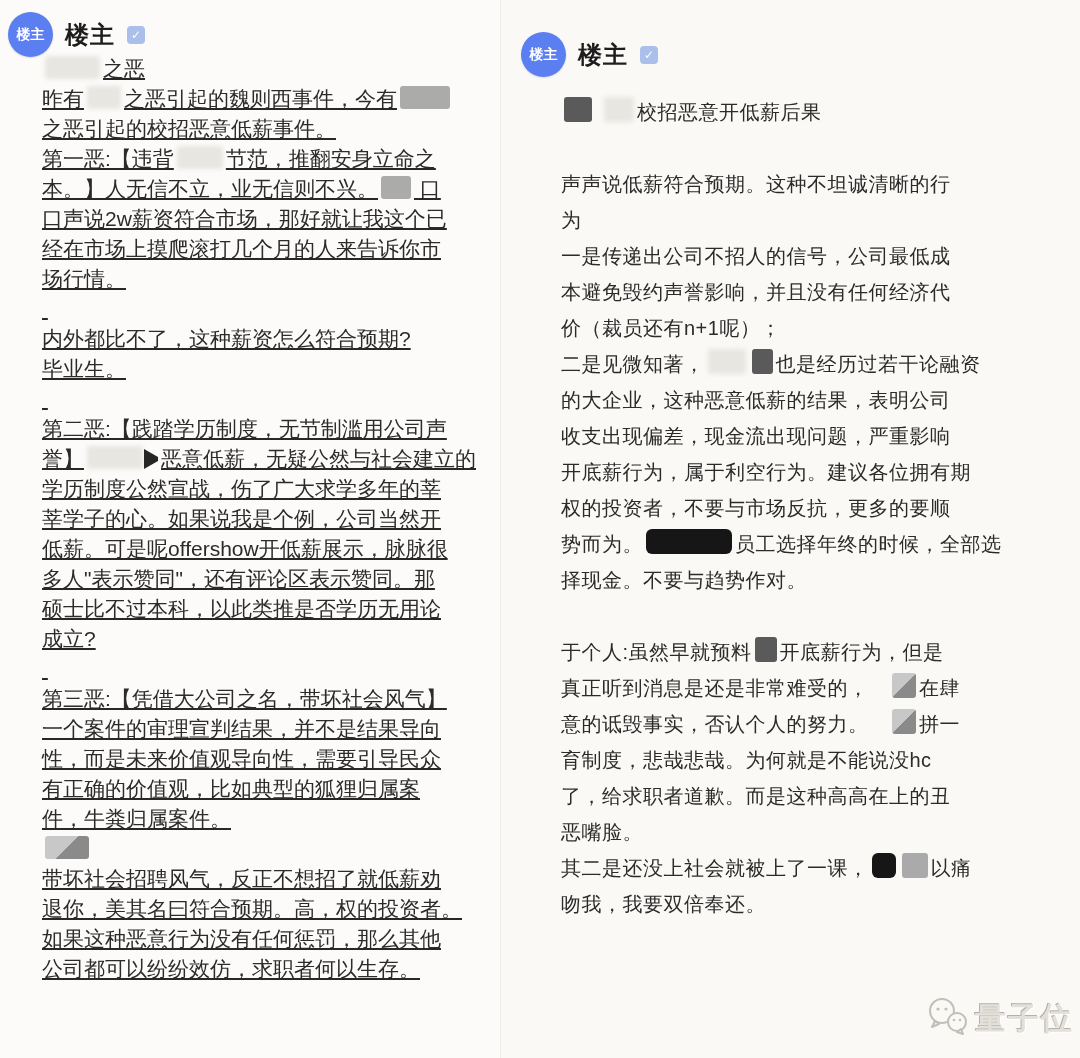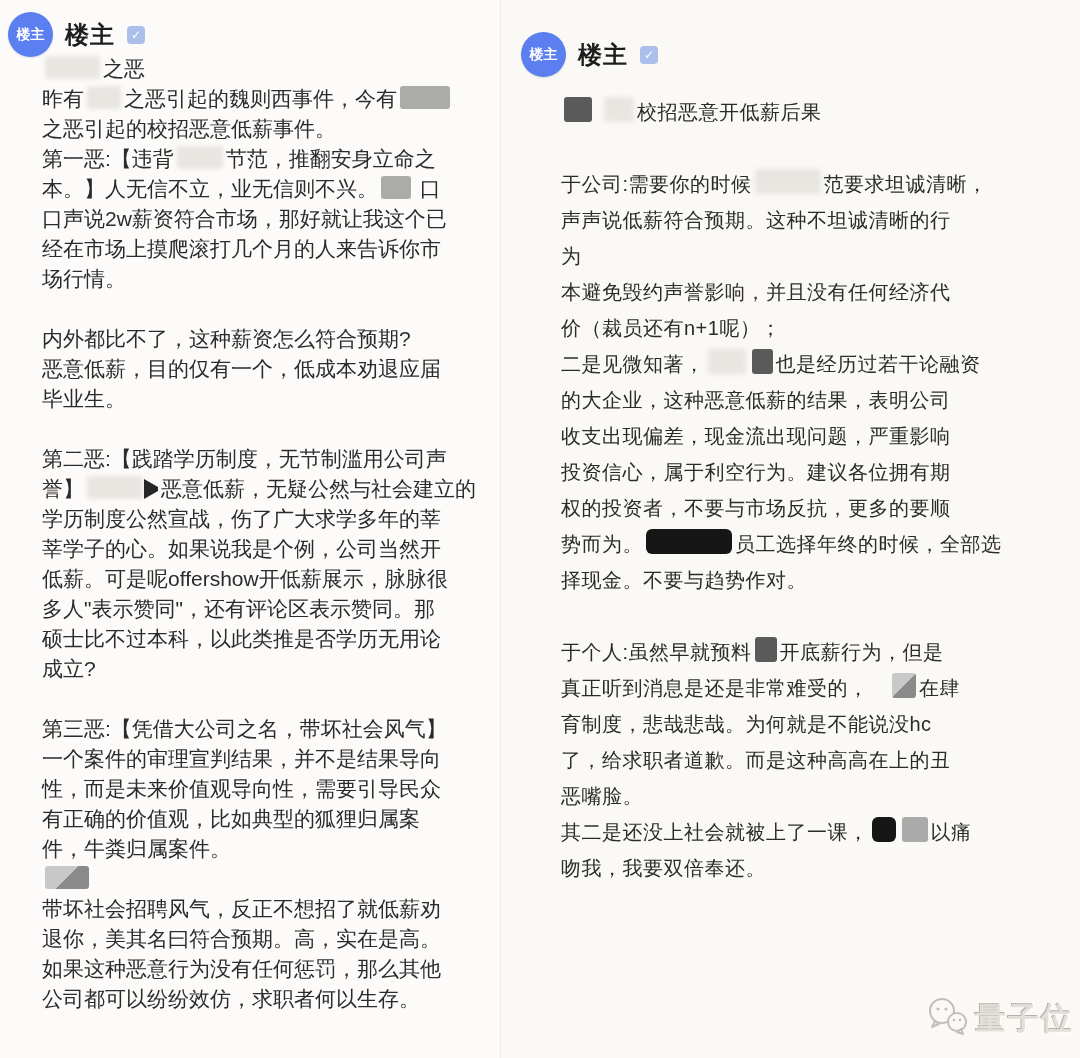--- a/index.html
+++ b/index.html
@@ -25,21 +25,21 @@
   }
   .author { font-size:24px; font-weight:700; color:#1d1d1d; letter-spacing:1px; }
   .badge {
     width:18px; height:18px; border-radius:4px;
     background:#aac0ea; color:#ffffff;
     display:flex; align-items:center; justify-content:center;
     font-size:12px; font-weight:700;
   }
 
   .post-body { position:absolute; left:0; right:0; }
-  .post-left  .post-body { top:54px; padding:0 24px 0 42px; font-size:21px; line-height:30px; }
+  .post-left  .post-body { top:54px; padding:0 24px 0 42px; font-size:21px; line-height:30px;text-decoration:underline; }
   .post-right .post-body { top:94px; padding:0 14px 0 60px; font-size:20px; line-height:36px; letter-spacing:0.5px; }
 
   .line { white-space:nowrap; font-weight:500; color:#2b2b2b; }
 
   .censor {
     display:inline-block; height:23px; vertical-align:-3px;
     border-radius:3px; margin:0 3px;
   }
   .post-right .censor { height:25px; vertical-align:-3px; }
   .censor-light    { background:#e8e6e1; filter:blur(2px); }
@@ -75,71 +75,71 @@
       <div class="line"><span class="censor censor-light" style="width: 55px;"></span><span class="seg">之恶</span></div>
       <div class="line"><span class="seg">昨有</span><span class="censor censor-light" style="width: 34px;"></span><span class="seg">之恶引起的魏则西事件，今有</span><span class="censor censor-gray" style="width: 50px;"></span></div>
       <div class="line"><span class="seg">之恶引起的校招恶意低薪事件。</span></div>
       <div class="line"><span class="seg">第一恶:【违背</span><span class="censor censor-light" style="width: 46px;"></span><span class="seg">节范，推翻安身立命之</span></div>
       <div class="line"><span class="seg">本。】人无信不立，业无信则不兴。</span><span class="censor censor-gray" style="width: 30px;"></span><span class="seg"> 口</span></div>
       <div class="line"><span class="seg">口声说2w薪资符合市场，那好就让我这个已</span></div>
       <div class="line"><span class="seg">经在市场上摸爬滚打几个月的人来告诉你市</span></div>
       <div class="line"><span class="seg">场行情。</span></div>
       <div class="line">&nbsp;</div>
       <div class="line"><span class="seg">内外都比不了，这种薪资怎么符合预期?</span></div>
-      <div class="line"><span class="seg">恶意低薪，目的仅有一个，低成本劝退应届</span></div>
       <div class="line"><span class="seg">毕业生。</span></div>
       <div class="line">&nbsp;</div>
       <div class="line"><span class="seg">第二恶:【践踏学历制度，无节制滥用公司声</span></div>
       <div class="line"><span class="seg">誉】</span><span class="censor censor-light" style="width: 56px;"></span><span class="censor censor-flag" style="width: 14px;"></span><span class="seg">恶意低薪，无疑公然与社会建立的</span></div>
       <div class="line"><span class="seg">学历制度公然宣战，伤了广大求学多年的莘</span></div>
       <div class="line"><span class="seg">莘学子的心。如果说我是个例，公司当然开</span></div>
       <div class="line"><span class="seg">低薪。可是呢offershow开低薪展示，脉脉很</span></div>
       <div class="line"><span class="seg">多人"表示赞同"，还有评论区表示赞同。那</span></div>
       <div class="line"><span class="seg">硕士比不过本科，以此类推是否学历无用论</span></div>
       <div class="line"><span class="seg">成立?</span></div>
       <div class="line">&nbsp;</div>
       <div class="line"><span class="seg">第三恶:【凭借大公司之名，带坏社会风气】</span></div>
       <div class="line"><span class="seg">一个案件的审理宣判结果，并不是结果导向</span></div>
       <div class="line"><span class="seg">性，而是未来价值观导向性，需要引导民众</span></div>
       <div class="line"><span class="seg">有正确的价值观，比如典型的狐狸归属案</span></div>
       <div class="line"><span class="seg">件，牛粪归属案件。</span></div>
       <div class="line"><span class="censor censor-duo" style="width: 44px;"></span></div>
       <div class="line"><span class="seg">带坏社会招聘风气，反正不想招了就低薪劝</span></div>
-      <div class="line"><span class="seg">退你，美其名曰符合预期。高，实在是高。</span></div>
+      <div class="line"><span class="seg">退你，美其名曰符合预期。高，权的投资者。</span></div>
       <div class="line"><span class="seg">如果这种恶意行为没有任何惩罚，那么其他</span></div>
       <div class="line"><span class="seg">公司都可以纷纷效仿，求职者何以生存。</span></div>
     </div>
 </div>
 
 <div class="post post-right">
   <div class="post-header">
     <div class="avatar">
       <span>楼主</span>
     </div>
     <span class="author">楼主</span>
     <span class="badge">✓</span>
   </div>
   <div class="post-body">
       <div class="line"><span class="censor censor-darkgray" style="width: 28px;"></span><span class="seg"> </span><span class="censor censor-light" style="width: 30px;"></span><span class="seg">校招恶意开低薪后果</span></div>
       <div class="line">&nbsp;</div>
-      <div class="line"><span class="seg">于公司:需要你的时候</span><span class="censor censor-light" style="width: 66px;"></span><span class="seg">范要求坦诚清晰，</span></div>
       <div class="line"><span class="seg">声声说低薪符合预期。这种不坦诚清晰的行</span></div>
       <div class="line"><span class="seg">为</span></div>
+      <div class="line"><span class="seg">一是传递出公司不招人的信号，公司最低成</span></div>
       <div class="line"><span class="seg">本避免毁约声誉影响，并且没有任何经济代</span></div>
       <div class="line"><span class="seg">价（裁员还有n+1呢）；</span></div>
       <div class="line"><span class="seg">二是见微知著，</span><span class="censor censor-light" style="width: 38px;"></span><span class="censor censor-darkgray" style="width: 21px;"></span><span class="seg">也是经历过若干论融资</span></div>
       <div class="line"><span class="seg">的大企业，这种恶意低薪的结果，表明公司</span></div>
       <div class="line"><span class="seg">收支出现偏差，现金流出现问题，严重影响</span></div>
-      <div class="line"><span class="seg">投资信心，属于利空行为。建议各位拥有期</span></div>
+      <div class="line"><span class="seg">开底薪行为，属于利空行为。建议各位拥有期</span></div>
       <div class="line"><span class="seg">权的投资者，不要与市场反抗，更多的要顺</span></div>
       <div class="line"><span class="seg">势而为。</span><span class="censor censor-black" style="width: 86px;"></span><span class="seg">员工选择年终的时候，全部选</span></div>
       <div class="line"><span class="seg">择现金。不要与趋势作对。</span></div>
       <div class="line">&nbsp;</div>
       <div class="line"><span class="seg">于个人:虽然早就预料</span><span class="censor censor-darkgray" style="width: 22px;"></span><span class="seg">开底薪行为，但是</span></div>
       <div class="line"><span class="seg">真正听到消息是还是非常难受的，</span><span class="seg">　</span><span class="censor censor-duo" style="width: 24px;"></span><span class="seg">在肆</span></div>
+      <div class="line"><span class="seg">意的诋毁事实，否认个人的努力。</span><span class="seg">　</span><span class="censor censor-duo" style="width: 24px;"></span><span class="seg">拼一</span></div>
       <div class="line"><span class="seg">育制度，悲哉悲哉。为何就是不能说没hc</span></div>
       <div class="line"><span class="seg">了，给求职者道歉。而是这种高高在上的丑</span></div>
       <div class="line"><span class="seg">恶嘴脸。</span></div>
       <div class="line"><span class="seg">其二是还没上社会就被上了一课，</span><span class="censor censor-black" style="width: 24px;"></span><span class="censor censor-gray" style="width: 26px;"></span><span class="seg">以痛</span></div>
       <div class="line"><span class="seg">吻我，我要双倍奉还。</span></div>
     </div>
 </div>
 
 <div class="watermark">
   <span>

